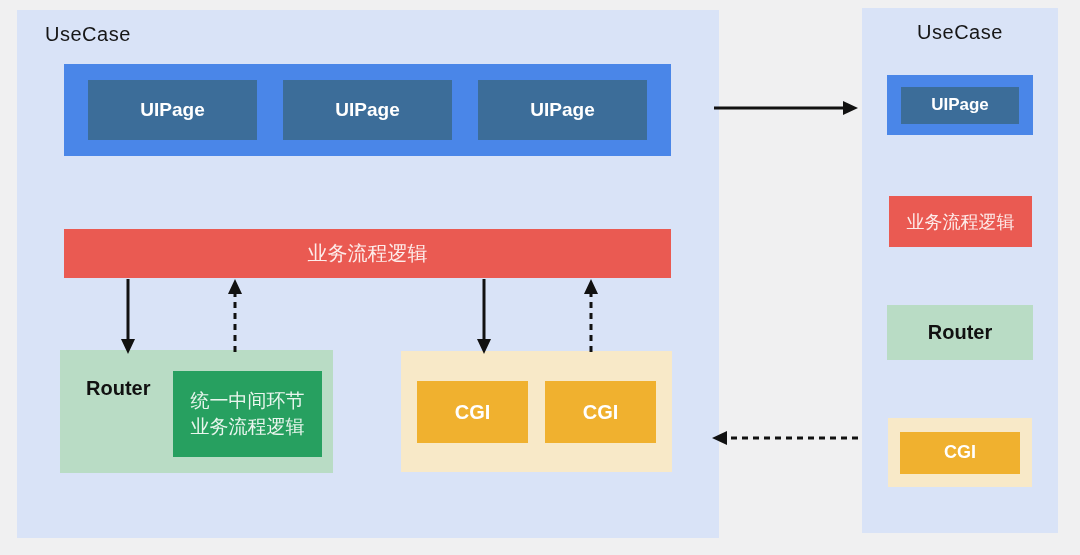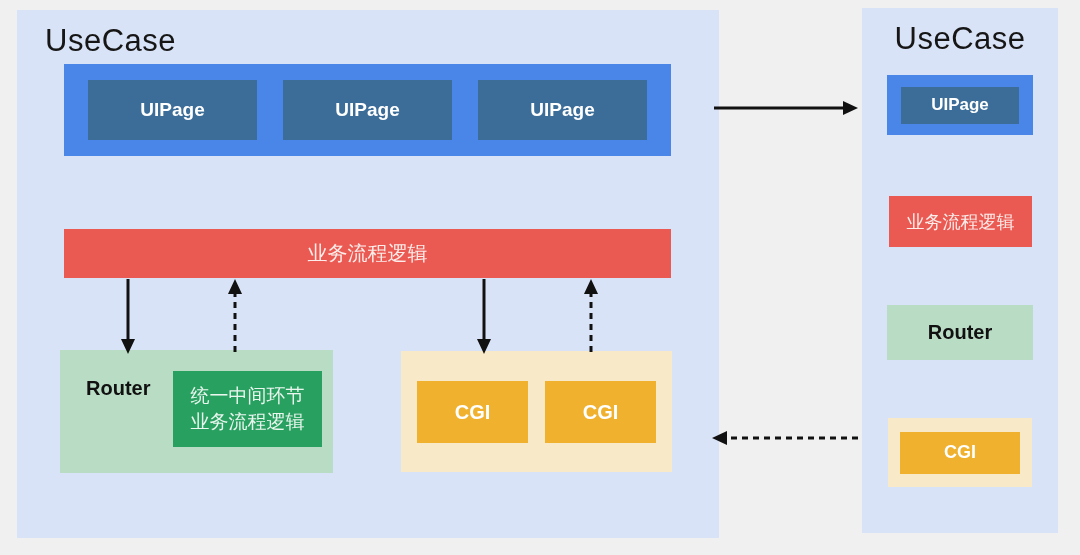--- a/index.html
+++ b/index.html
@@ -15,21 +15,21 @@
     overflow:hidden;
   }
   .panel{
     position:absolute;
     background:#d9e3f7;
   }
   .panel-left{left:17px;top:10px;width:702px;height:528px;}
   .panel-right{left:862px;top:8px;width:196px;height:525px;}
   .panel-title{
     position:absolute;
-    font-size:31px;
+    font-size:20px;
     color:#161616;
     letter-spacing:0.5px;
   }
   .panel-left .panel-title{left:28px;top:13px;}
   .panel-right .panel-title{left:0;right:0;top:13px;text-align:center;}
 
   
   .ui-bar{
     position:absolute;
     left:47px;top:54px;width:607px;height:92px;
@@ -57,21 +57,21 @@
     position:absolute;
     left:43px;top:340px;width:273px;height:123px;
     background:#b9dcc5;
   }
   .router-label{
     position:absolute;left:26px;top:27px;
     font-weight:bold;font-size:20px;color:#111;
   }
   .error-box{
     position:absolute;
-    left:113px;top:21px;width:149px;height:76px;
+    left:113px;top:21px;width:149px;height:86px;
     background:#27a060;
     color:#eaf6ee;font-size:19px;line-height:26px;
     display:flex;flex-direction:column;align-items:center;justify-content:center;
     text-align:center;
   }
 
   
   .cgi-wrap{
     position:absolute;
     left:384px;top:341px;width:271px;height:121px;

